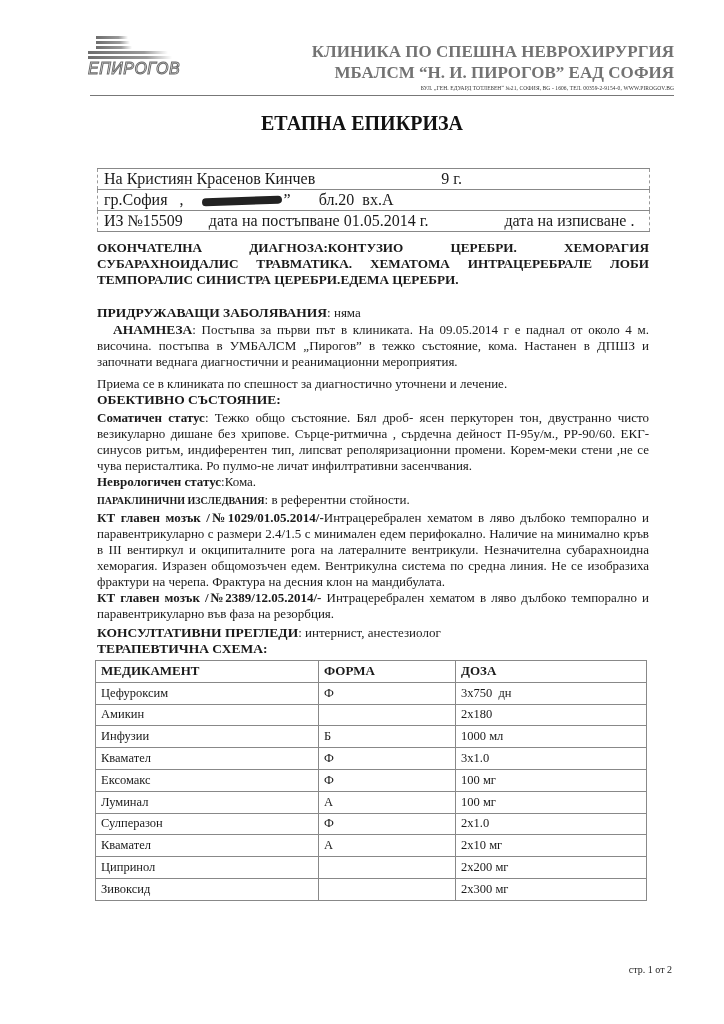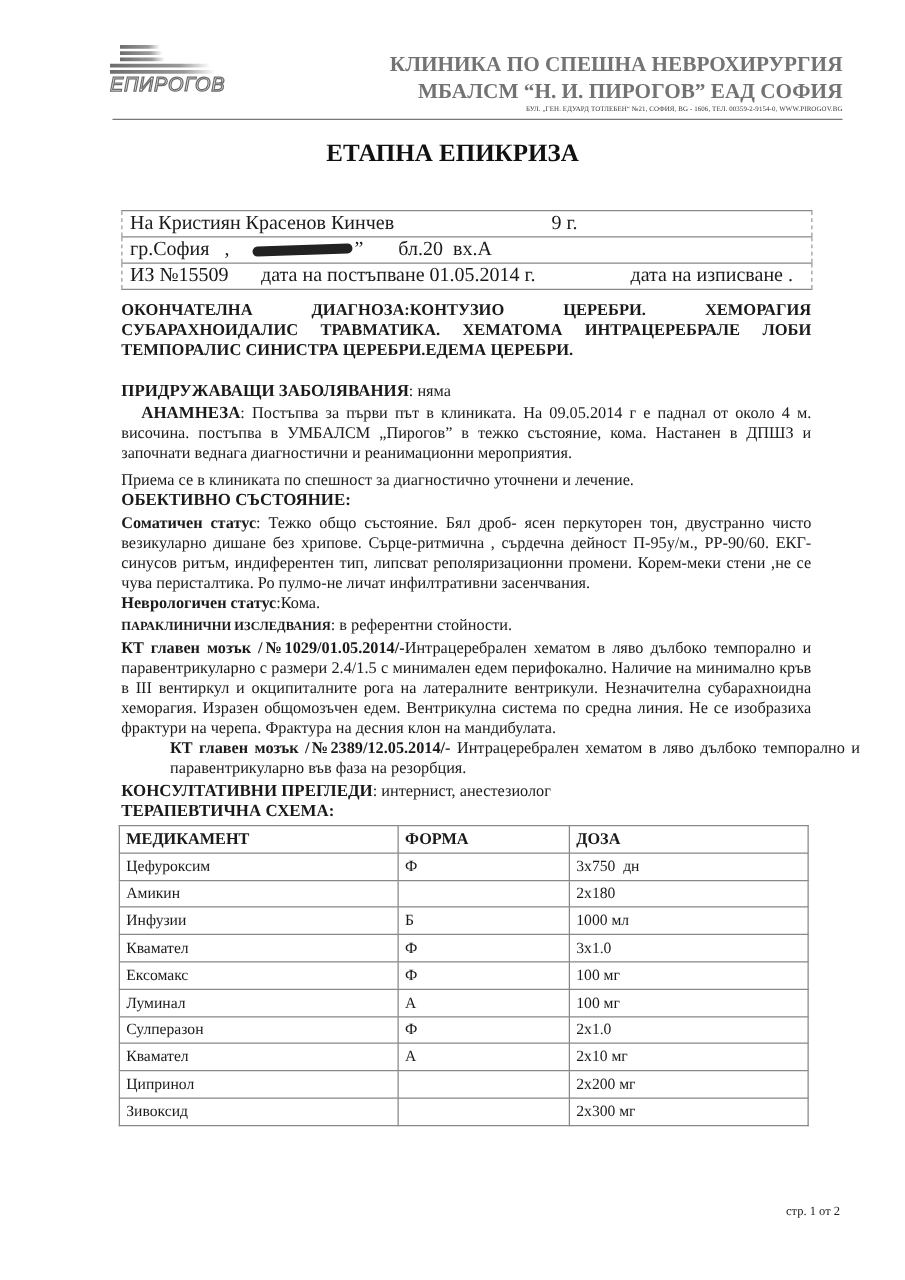--- a/index.html
+++ b/index.html
@@ -129,21 +129,21 @@
 </div>
 
 <div class="block" style="top:492px;">
   <span class="b" style="font-size:10px;">ПАРАКЛИНИЧНИ ИЗСЛЕДВАНИЯ</span><span>: в референтни стойности.</span>
 </div>
 
 <div class="block" style="top:510px;">
   <span class="b">КТ главен мозък /№1029/01.05.2014/-</span><span>Интрацеребрален хематом в ляво дълбоко темпорално и паравентрикуларно с размери 2.4/1.5 с минимален едем перифокално. Наличие на минимално кръв в III вентиркул и окципиталните рога  на латералните вентрикули. Незначителна субарахноидна хеморагия. Изразен общомозъчен едем. Вентрикулна система по средна линия. Не се изобразиха фрактури на черепа. Фрактура на десния клон на мандибулата.</span>
 </div>
 
-<div class="block" style="top:590px;margin-left:39px;">
+<div class="block" style="top:590px;">
   <span class="b">КТ главен мозък /№2389/12.05.2014/-</span><span> Интрацеребрален хематом в ляво дълбоко темпорално и паравентрикуларно във фаза на резорбция.</span>
 </div>
 
 <div class="block" style="top:625px;">
   <span class="b" style="font-size:13.5px;">КОНСУЛТАТИВНИ ПРЕГЛЕДИ</span><span>: интернист, анестезиолог</span>
 </div>
 
 <div class="block b" style="top:641px; font-size:13.5px;">ТЕРАПЕВТИЧНА СХЕМА:</div>
 
 <table class="meds">

